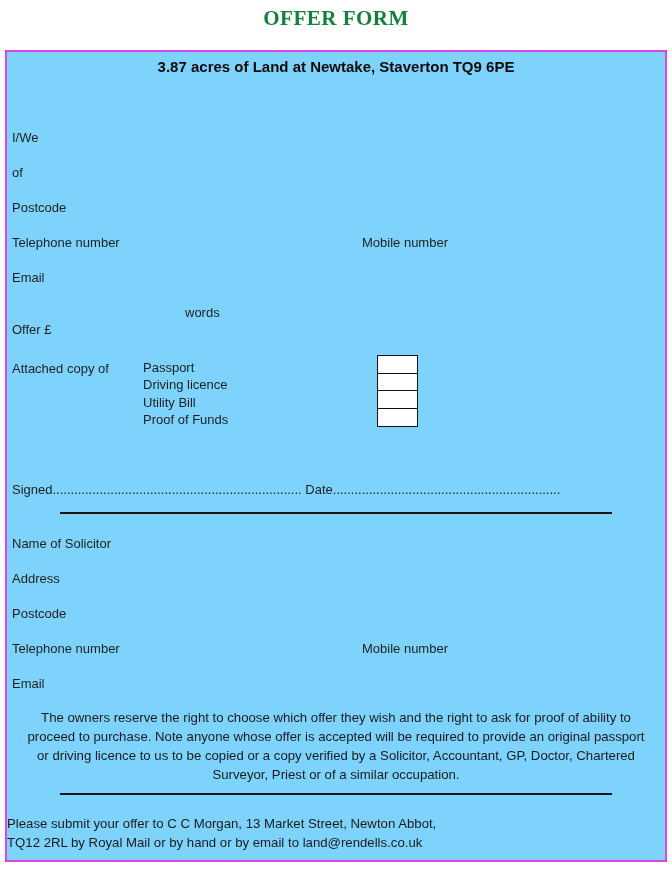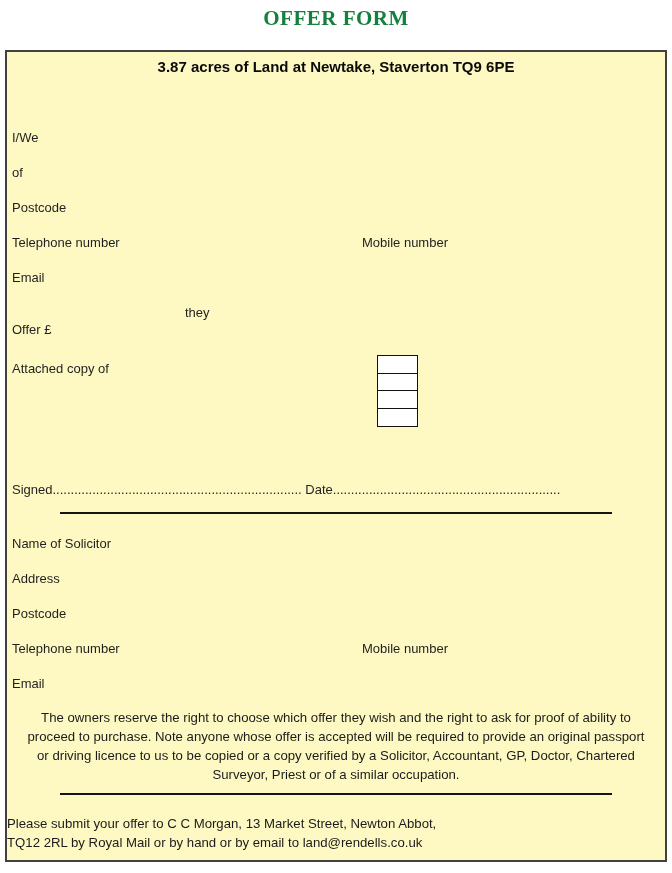--- a/index.html
+++ b/index.html
@@ -8,21 +8,21 @@
     font-family:"Liberation Sans", sans-serif;color:#1f1f1f;
     -webkit-font-smoothing:antialiased;overflow:hidden;
   }
   .page-title{
     position:absolute;top:5px;left:0;width:672px;text-align:center;
     font-family:"Liberation Serif", serif;font-weight:bold;font-size:21px;
     letter-spacing:0.5px;color:#15803d;line-height:26px;
   }
   .form-box{
     position:absolute;left:5px;top:50px;width:662px;height:812px;
-    border:2px solid #404040;box-sizing:border-box;background:#fef9c3;
+    border:2px solid #d946ef;box-sizing:border-box;background:#7dd3fc;
   }
   .form-box *{box-sizing:border-box;}
   .centered{position:absolute;left:0;width:100%;text-align:center;}
   .heading{top:5px;font-weight:bold;font-size:15px;color:#0a0a0a;line-height:20px;}
   .subheading{top:46px;font-weight:bold;font-size:14.5px;color:#0a0a0a;line-height:19px;}
   .lbl{position:absolute;font-size:13px;line-height:16px;white-space:nowrap;}
   .row-left{left:5px;}
   .hline{position:absolute;left:53px;width:552px;height:2px;background:#141414;}
   .attached-items{position:absolute;left:136px;top:307px;font-size:13px;line-height:17.4px;}
   .checkbox-col{position:absolute;left:370px;top:303px;width:41px;}
@@ -48,23 +48,29 @@
 
   <div class="centered heading">3.87 acres of Land at Newtake, Staverton TQ9 6PE</div>
 
   <div class="lbl row-left" style="top:78px">I/We</div>
   <div class="lbl row-left" style="top:113px">of</div>
   <div class="lbl row-left" style="top:148px">Postcode</div>
   <div class="lbl row-left" style="top:183px">Telephone number</div>
   <div class="lbl" style="top:183px;left:355px">Mobile number</div>
   <div class="lbl row-left" style="top:218px">Email</div>
   <div class="lbl row-left" style="top:270px">Offer £</div>
-  <div class="lbl" style="top:253px;left:178px">they</div>
+  <div class="lbl" style="top:253px;left:178px">words</div>
 
   <div class="lbl row-left" style="top:309px">Attached copy of</div>
+  <div class="attached-items">
+    <div>Passport</div>
+    <div>Driving licence</div>
+    <div>Utility Bill</div>
+    <div>Proof of Funds</div>
+  </div>
 
   <div class="checkbox-col">
     <div class="checkbox-cell"></div>
     <div class="checkbox-cell"></div>
     <div class="checkbox-cell"></div>
     <div class="checkbox-cell"></div>
   </div>
 
   <div class="lbl row-left" style="top:430px">Signed..................................................................... Date...............................................................</div>
   <div class="hline" style="top:460px"></div>

